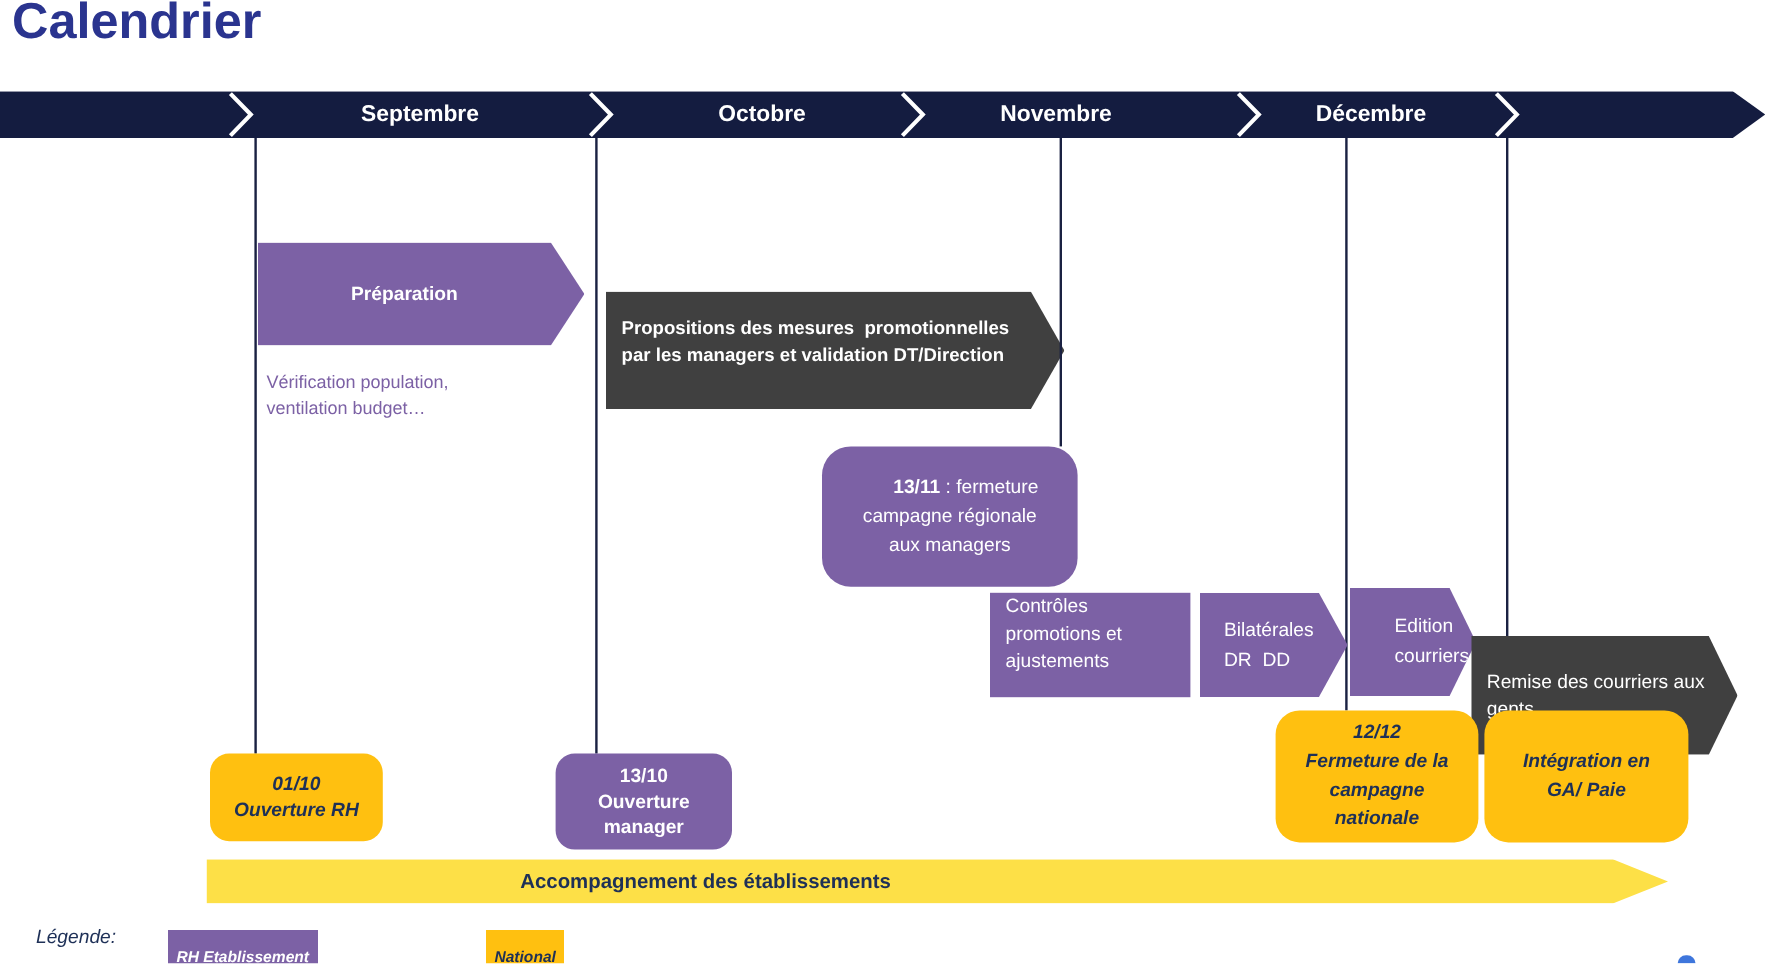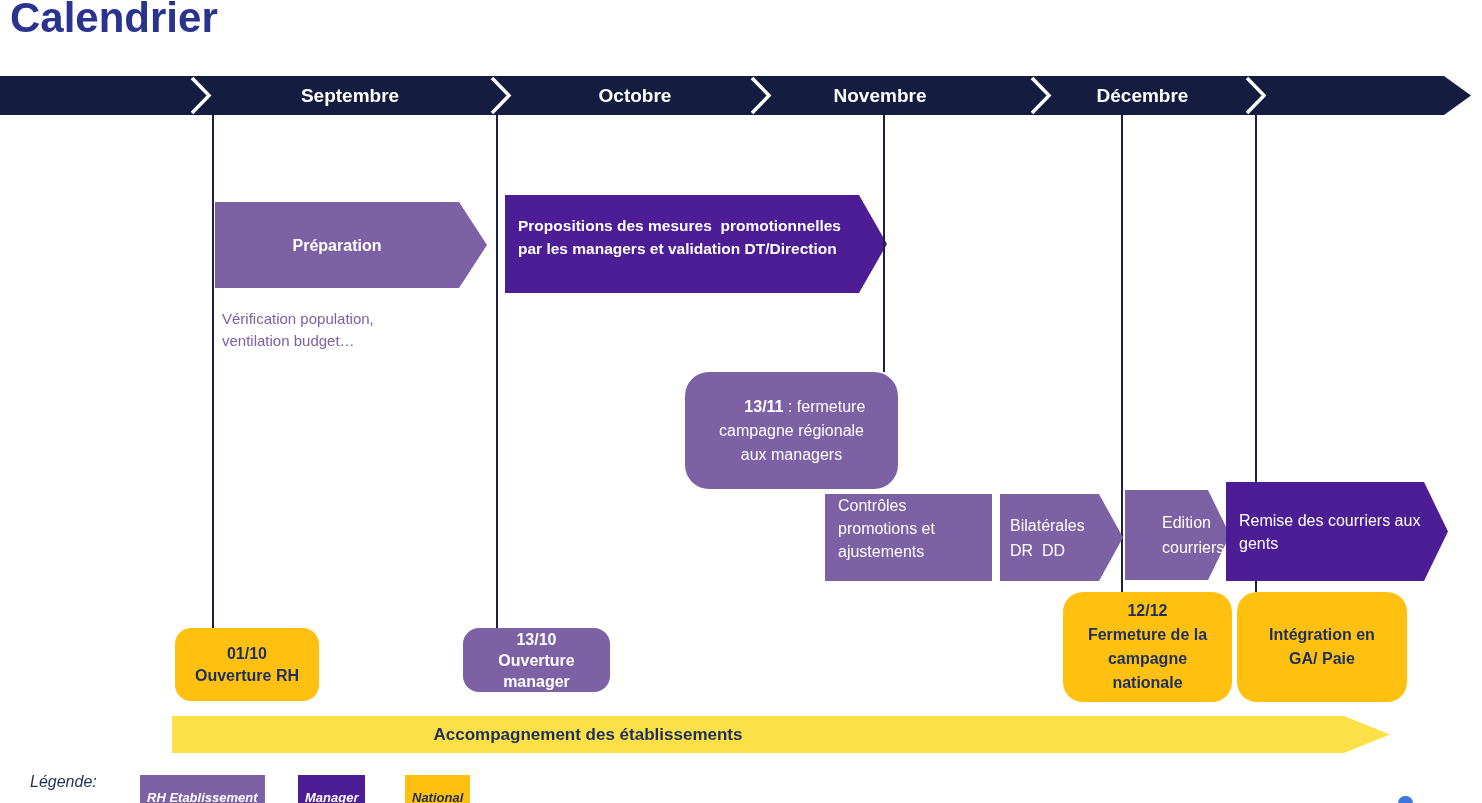--- a/index.html
+++ b/index.html
@@ -17,26 +17,26 @@
 
   
   .vline{position:absolute;width:2px;background:#1A2142;}
 
   
   .arrow{position:absolute;clip-path:polygon(0 0,calc(100% - var(--tip)) 0,100% 50%,calc(100% - var(--tip)) 100%,0 100%);
          display:flex;align-items:center;}
   .rect{position:absolute;display:flex;align-items:flex-start;}
   .rbox{position:absolute;display:flex;flex-direction:column;align-items:center;justify-content:center;text-align:center;}
   .purple{background:#7C61A5;}
-  .blue{background:#4c1d95;}
+  .blue{background:#404040;margin-top:48px;}
   .gold{background:#FFC010;}
   .lightgold{background:#fde047;}
   .shape-label{white-space:pre-wrap;color:#ffffff;font-size:16px;line-height:23px;}
   .bold{font-weight:bold;}
-  .navy-text{color:#1E3057;}
+  .navy-text{color:#1E3057;font-style:italic;}
 
   .note-text{position:absolute;color:#7C61A5;font-size:15px;line-height:22px;white-space:pre-wrap;}
 
   .milestone-date{font-weight:bold;font-size:16px;line-height:22px;}
   .milestone-label{font-weight:bold;font-size:16px;line-height:22px;white-space:pre-wrap;}
 
   .accomp-label{position:absolute;left:0;top:0;width:832px;height:37px;line-height:37px;
                 text-align:center;color:#1E3057;font-weight:bold;font-size:17px;}
 
   .legend-title{position:absolute;left:30px;top:773px;font-size:16px;font-style:italic;color:#1E3057;}
@@ -89,40 +89,40 @@
     <span class="shape-label" style="width:170px;text-align:center;line-height:24px;">
       <b>13/11</b><span> : fermeture campagne régionale aux managers</span>
     </span>
   </div>
 
   <div class="rect purple" style="left:825px;top:494px;width:167px;height:87px;">
     <span class="shape-label" style="padding-left:13px;width:140px;">Contrôles promotions et ajustements</span>
   </div>
 
   <div class="arrow purple" style="--tip:24px;left:1000px;top:494px;width:123px;height:87px;">
-    <span class="shape-label" style="padding-left:10px;line-height:25px;">Bilatérales
+    <span class="shape-label" style="padding-left:20px;line-height:25px;">Bilatérales
 DR  DD</span>
   </div>
 
   <div class="arrow purple" style="--tip:22px;left:1125px;top:490px;width:105px;height:90px;">
     <span class="shape-label" style="padding-left:8px;line-height:25px;margin-left:29px;">Edition
 courriers</span>
   </div>
 
   <div class="arrow blue" style="--tip:24px;left:1226px;top:482px;width:222px;height:99px;">
     <span class="shape-label" style="padding-left:13px;">Remise des courriers aux
 gents</span>
   </div>
 
   <div class="rbox gold" style="left:175px;top:628px;width:144px;height:73px;border-radius:16px;">
     <span class="milestone-date navy-text">01/10</span>
     <span class="milestone-label navy-text">Ouverture RH</span>
   </div>
 
-  <div class="rbox purple" style="left:463px;top:628px;width:147px;height:64px;border-radius:16px;">
+  <div class="rbox purple" style="left:463px;top:628px;width:147px;height:80px;border-radius:16px;">
     <span class="milestone-date" style="color:#fff;line-height:21px;">13/10</span>
     <span class="milestone-label" style="color:#fff;line-height:21px;">Ouverture
 manager</span>
   </div>
 
   <div class="rbox gold" style="left:1063px;top:592px;width:169px;height:110px;border-radius:20px;">
     <span class="milestone-date navy-text" style="line-height:24px;">12/12</span>
     <span class="milestone-label navy-text" style="line-height:24px;">Fermeture de la
 campagne
 nationale</span>

